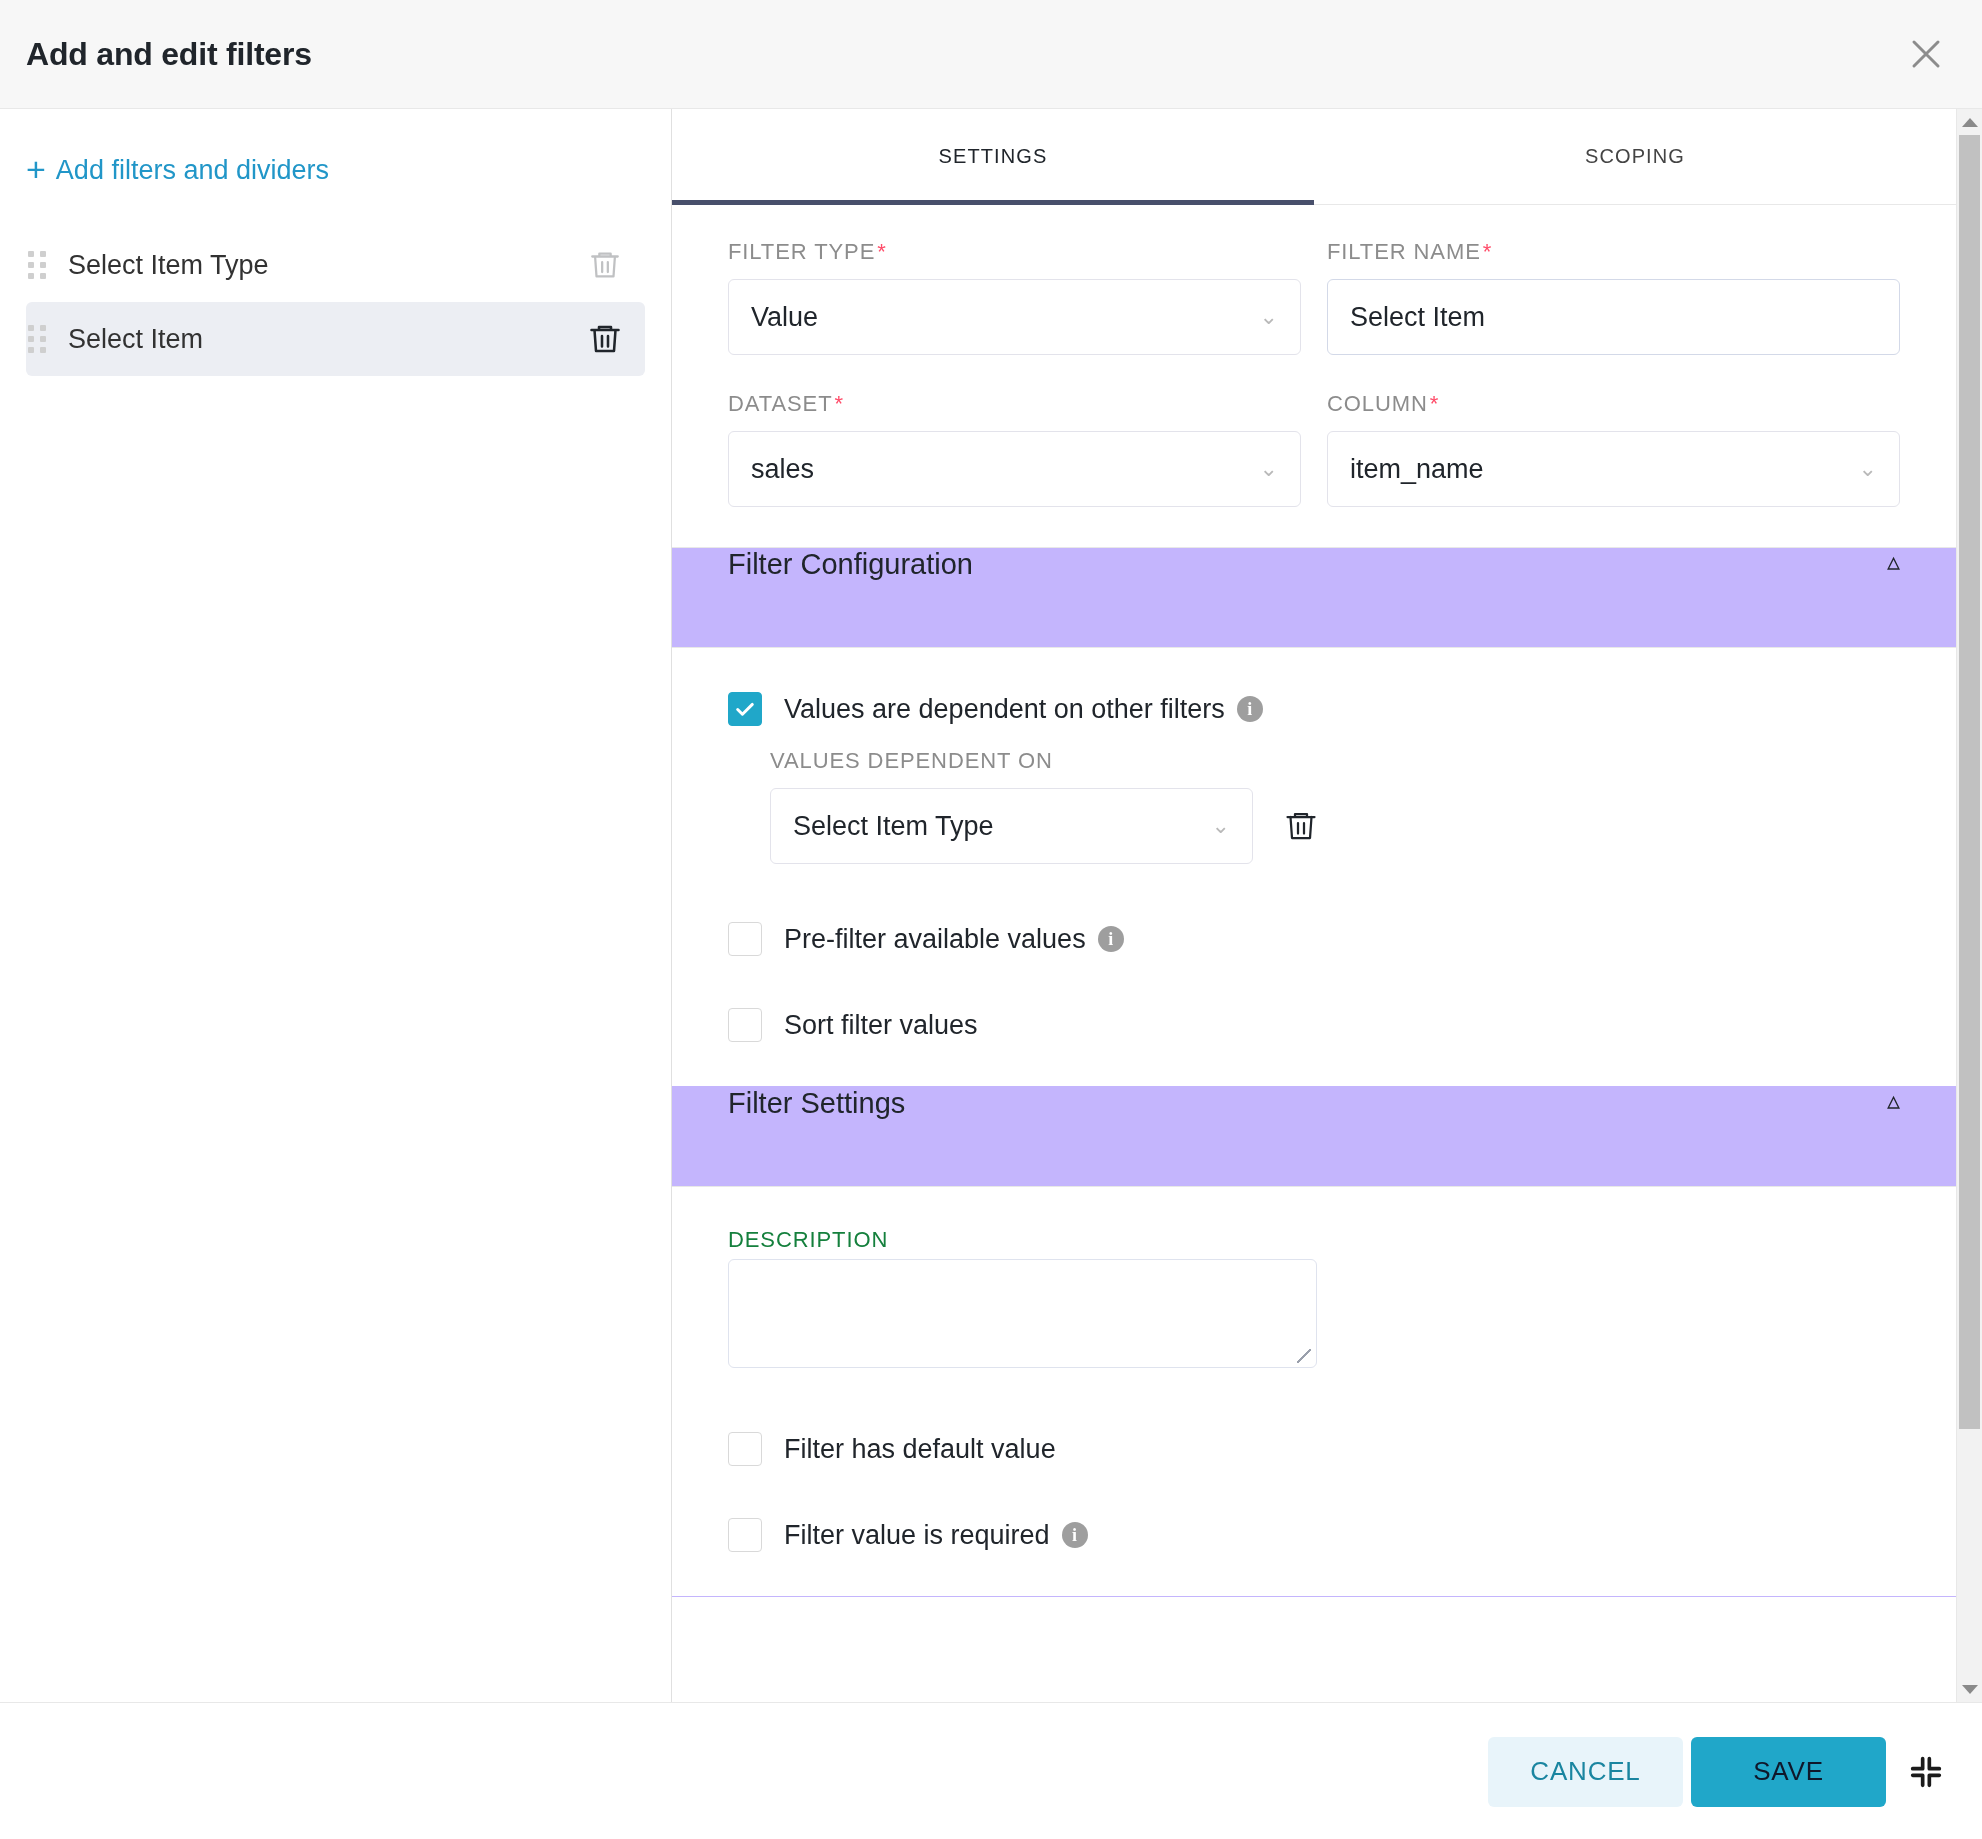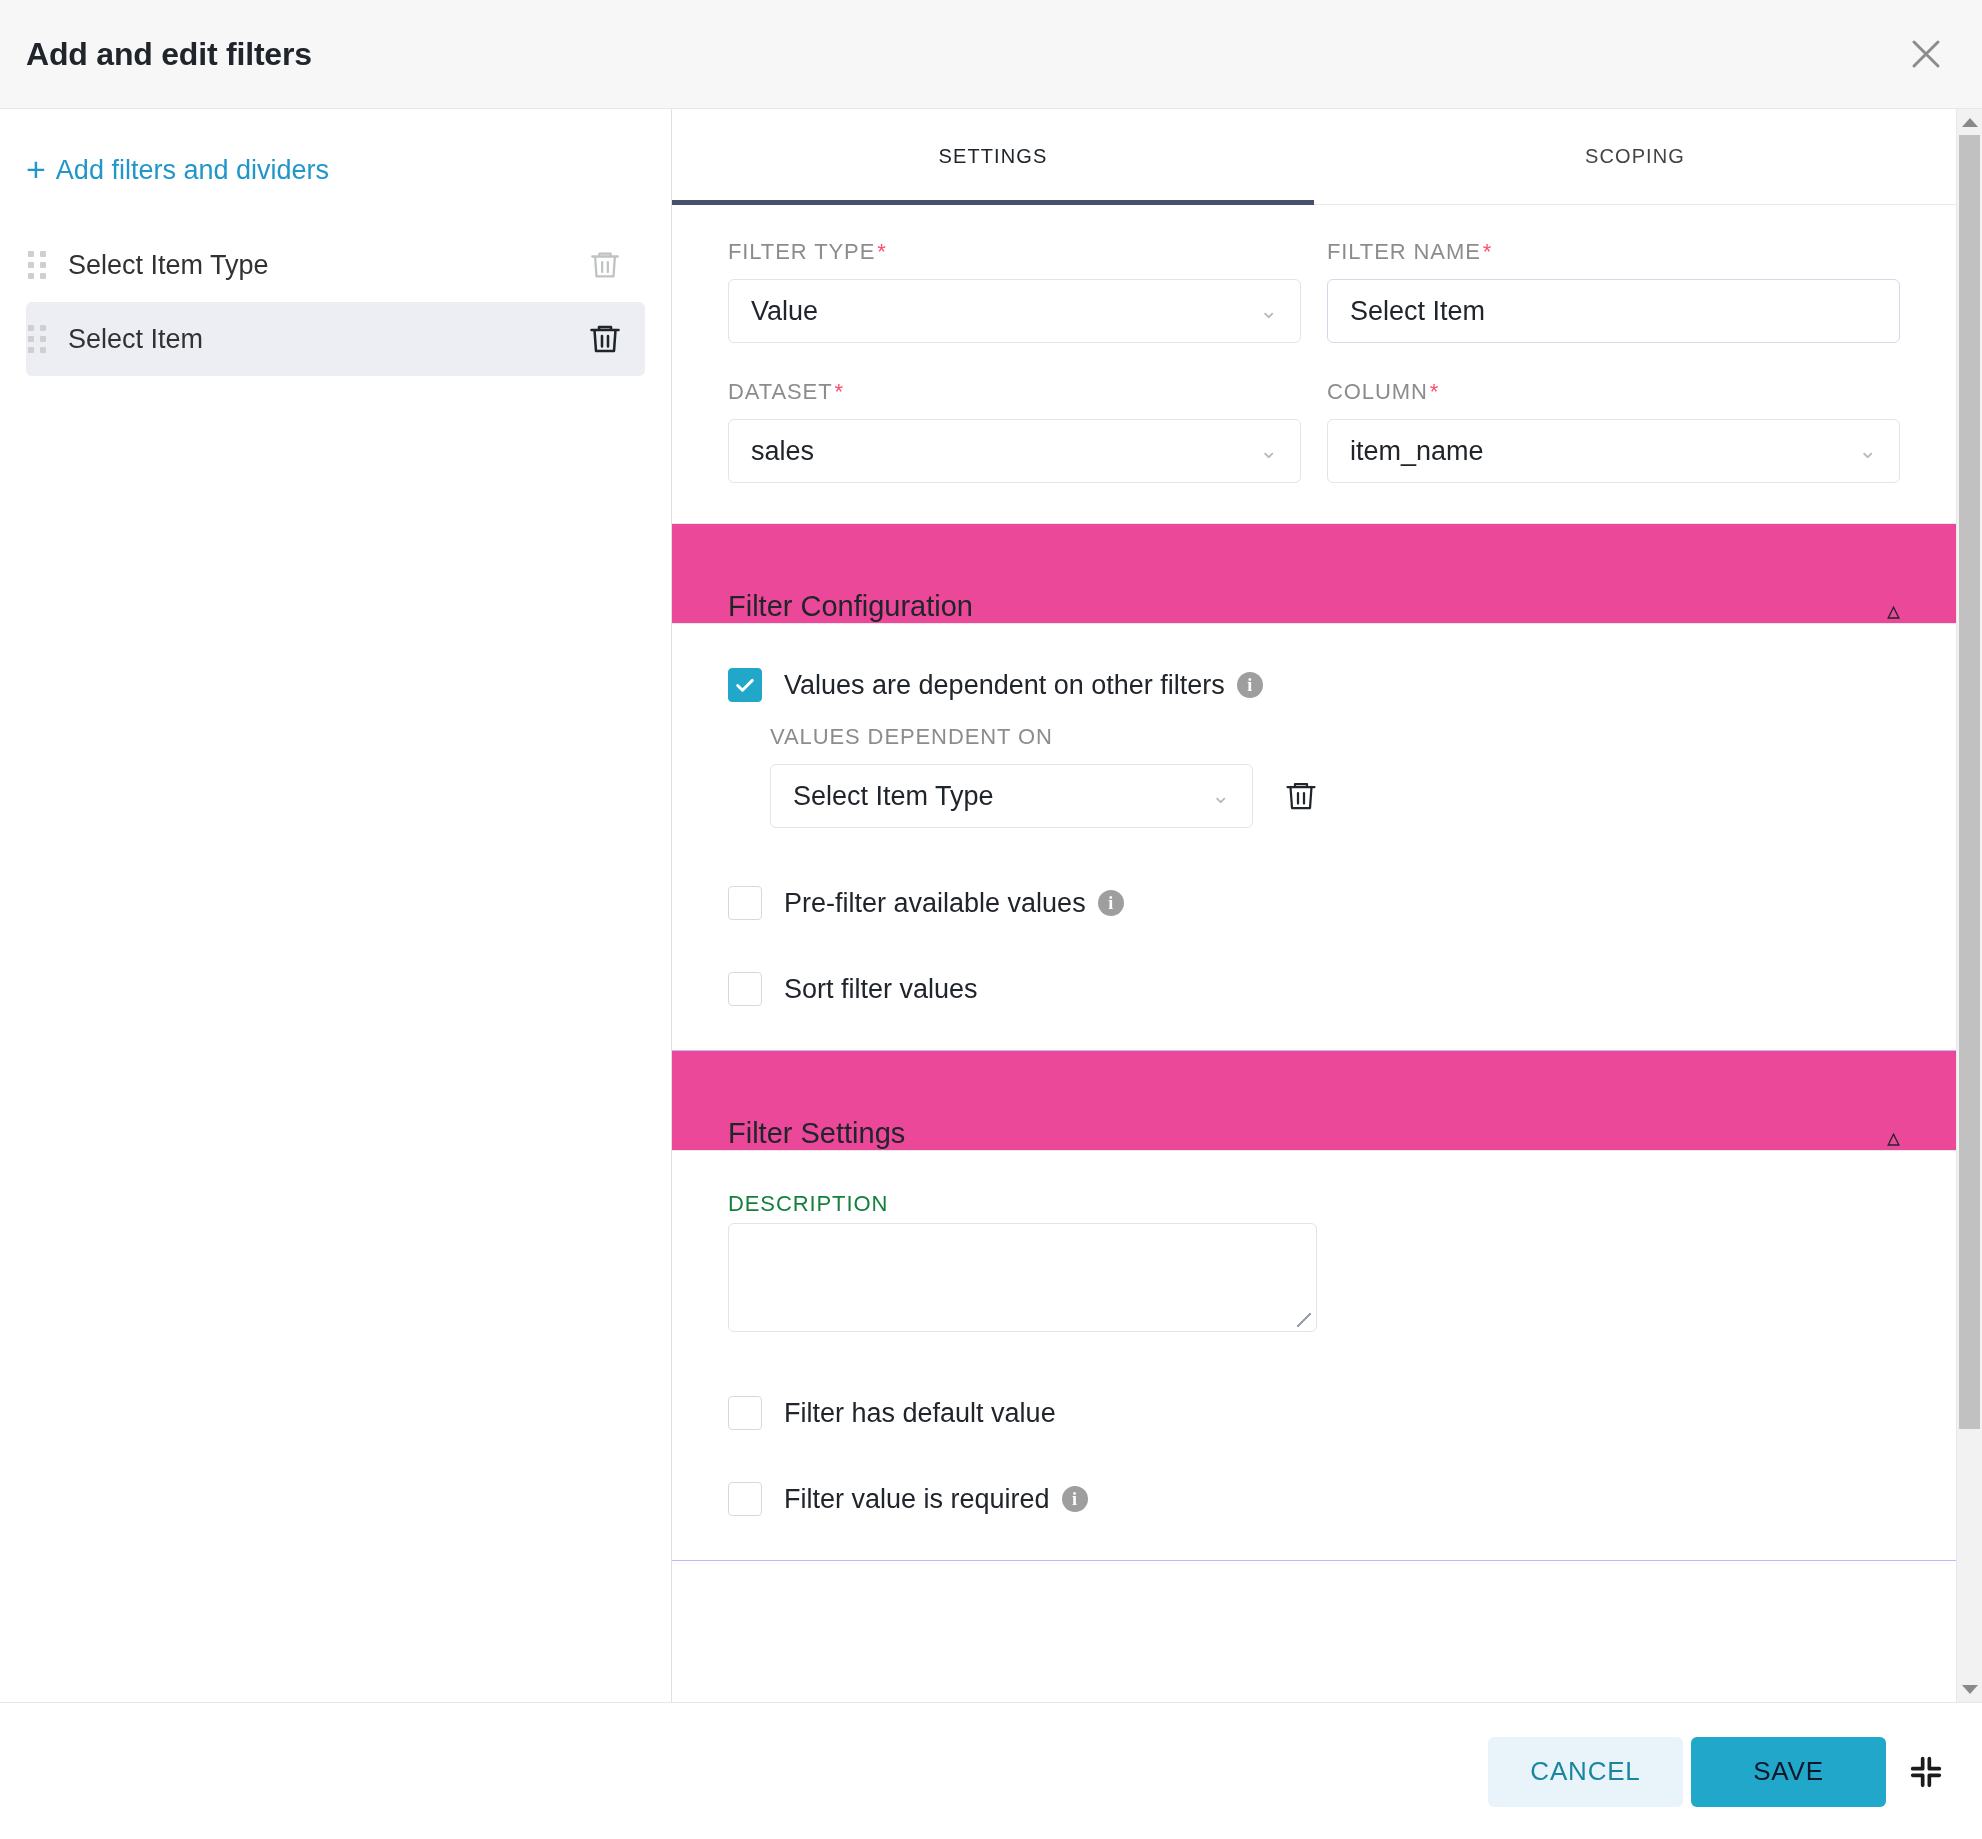--- a/index.html
+++ b/index.html
@@ -96,32 +96,32 @@
   .fields-block { padding: 34px 56px 40px 56px; border-bottom: 1px solid #e8e8e8; }
   .field-row { display: flex; gap: 26px; }
   .field-row + .field-row { margin-top: 36px; }
   .field { flex: 1 1 0; min-width: 0; }
   .field-label {
     font-size: 22px; color: #8c8c8c; letter-spacing: 0.9px; text-transform: uppercase;
     margin-bottom: 14px; display:flex; align-items:center; gap: 2px;
   }
   .req { color: #ff4d6a; font-size: 22px; line-height: 1; }
   .control {
-    height: 64px; border: 1px solid #e3e3eb; border-radius: 6px; background: #fff;
+    height: 76px; border: 1px solid #e3e3eb; border-radius: 6px; background: #fff;
     display: flex; align-items: center; padding: 0 22px;
     font-size: 27px; color: #20252b; cursor: pointer;
   }
   .control.input-focus { border-color: #d3d9e8; }
   .control .val { flex: 1 1 auto; white-space: nowrap; overflow: hidden; text-overflow: ellipsis; }
   .caret { color: #b9b9b9; font-size: 22px; line-height: 1; margin-left: 10px; }
 
   
   .panel-head {
-    height: 100px; background: #ec4899; border-bottom: 1px solid #e8e8e8;
-    display: flex; align-items: flex-end; justify-content: space-between;
+    height: 100px; background: #c4b5fd; border-bottom: 1px solid #e8e8e8;
+    display: flex; align-items: flex-start; justify-content: space-between;
     padding: 0 56px 0 56px; cursor: pointer;
   }
   .panel-head .ptitle { font-size: 29px; color: #20252b; }
   .panel-head .chev { color: #20252b; font-size: 26px; line-height: 1; }
   .panel-body { padding: 44px 56px 44px 56px; border-bottom: 1px solid #c4b5fd; }
 
   .cb-row { display: flex; align-items: center; gap: 22px; }
   .cb-row + .cb-row { margin-top: 52px; }
   .cbx {
     width: 34px; height: 34px; flex: 0 0 34px; border-radius: 4px;

